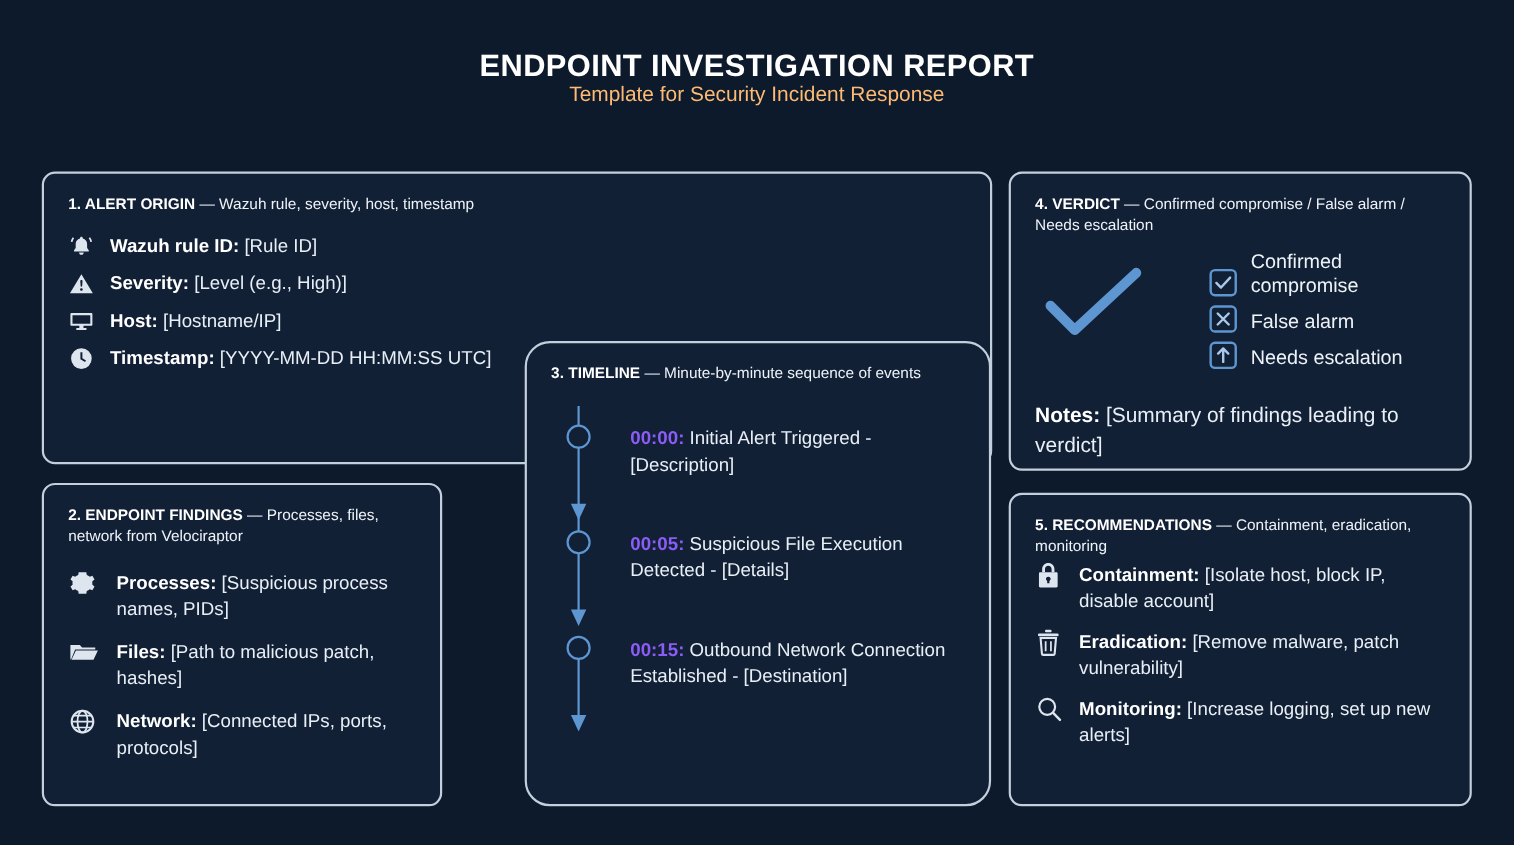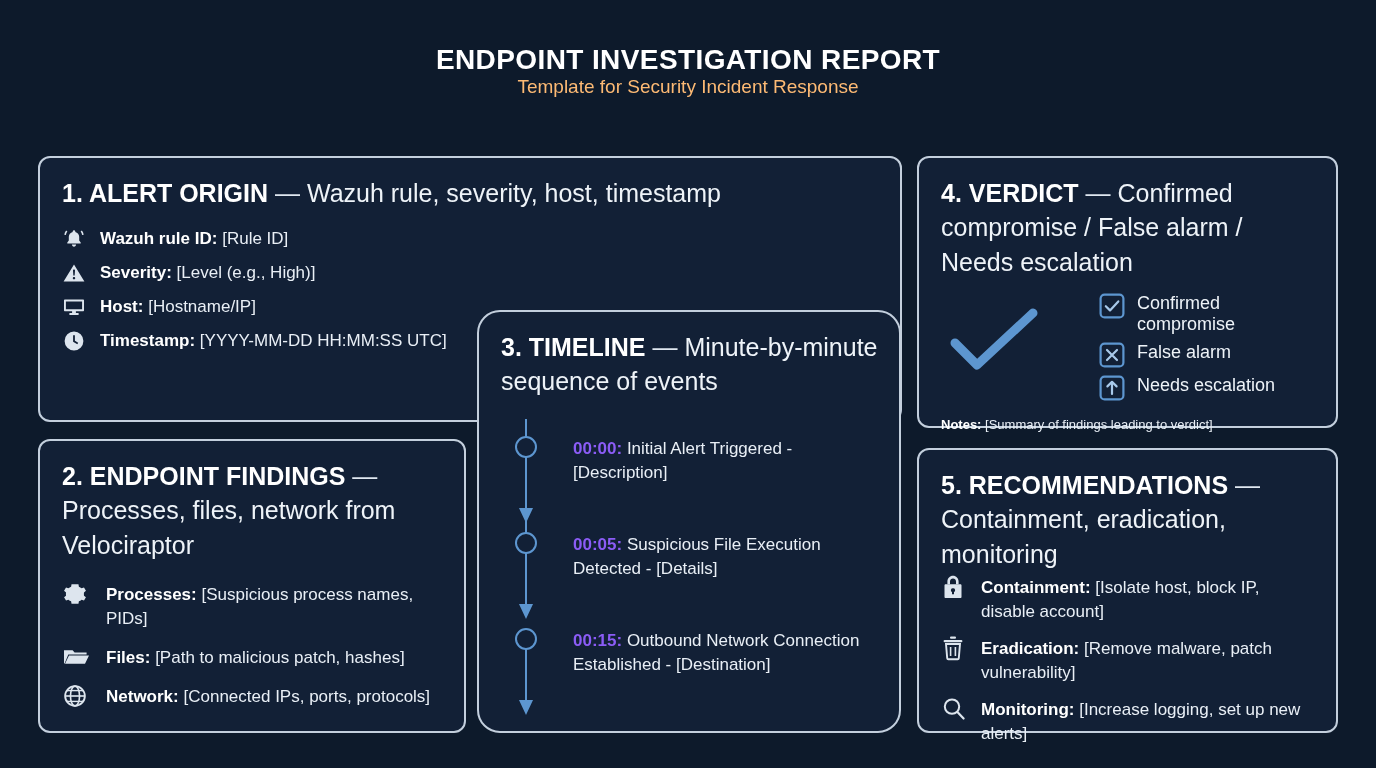--- a/index.html
+++ b/index.html
@@ -34,29 +34,29 @@
   }
 
   
   .panel {
     position: absolute;
     background: #122036;
     border: 2px solid #c3cfdd;
     border-radius: 12px;
   }
   #panel-1 { left: 38px;  top: 156px; width: 864px; height: 266px; }
-  #panel-2 { left: 38px;  top: 439px; width: 428px; height: 294px; }
+  #panel-2 { left: 38px;  top: 439px; width: 364px; height: 294px; }
   #panel-3 { left: 477px; top: 310px; width: 424px; height: 423px; border-radius: 23px; }
   #panel-4 { left: 917px; top: 156px; width: 421px; height: 272px; }
   #panel-5 { left: 917px; top: 448px; width: 421px; height: 285px; }
 
   .panel-inner { padding: 18px 20px 14px 22px; }
 
   .panel-head {
-    font-size: 25px;
+    font-size: 14px;
     color: #eef3f8;
     line-height: 1.37;
     font-weight: 400;
   }
   .panel-head b { font-weight: bold; color: #ffffff; }
   .dash { color: #dfe7f0; }
 
   
   .rows { margin-top: 14px; }
   .row {
@@ -127,33 +127,33 @@
   
   .verdict-body {
     display: flex;
     align-items: flex-start;
     margin-top: 10px;
   }
   .bigcheck { flex: 0 0 112px; padding-top: 16px; padding-left: 6px; }
   .choices { padding-top: 4px; }
   .choice {
     display: flex;
-    align-items: flex-start;
+    align-items: flex-end;
     margin-bottom: 7px;
     padding-left: 46px;
   }
   .choice:last-child { margin-bottom: 0; }
   .cbox { flex: 0 0 26px; width: 26px; height: 26px; margin-right: 12px; }
   .choice-label {
     font-size: 18px;
     color: #eef3f8;
   }
   .notes {
-    margin-top: 15px;
-    font-size: 13px;
+    margin-top: 30px;
+    font-size: 19px;
     line-height: 1.4;
     color: #e9eff6;
   }
   .notes b { font-weight: bold; color: #ffffff; }
 </style>
 </head>
 <body>
 
 <div class="page">
 

